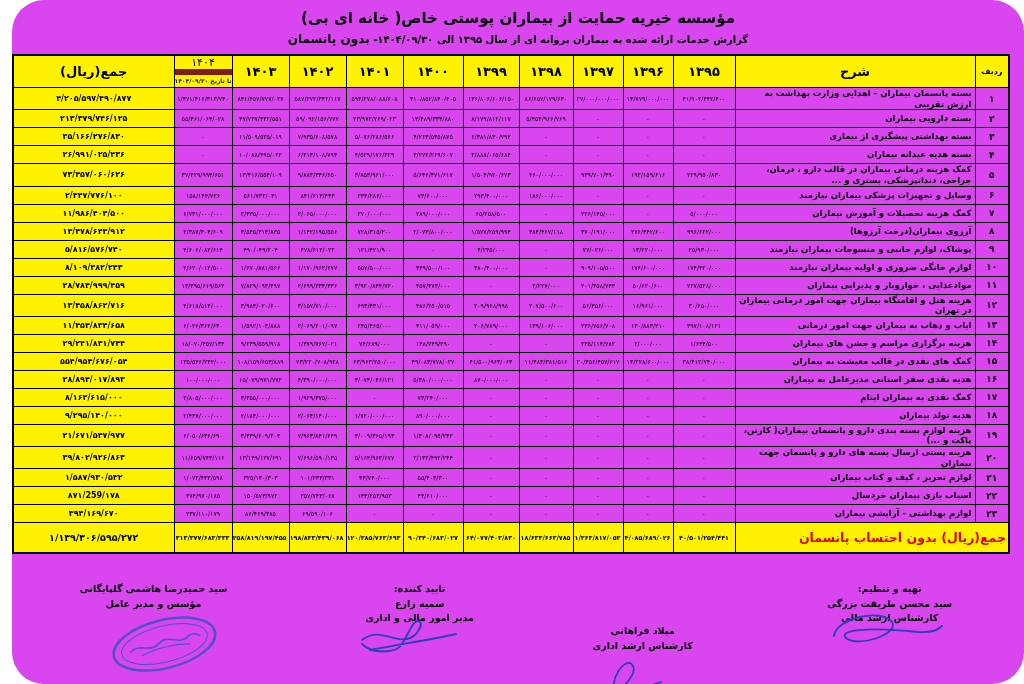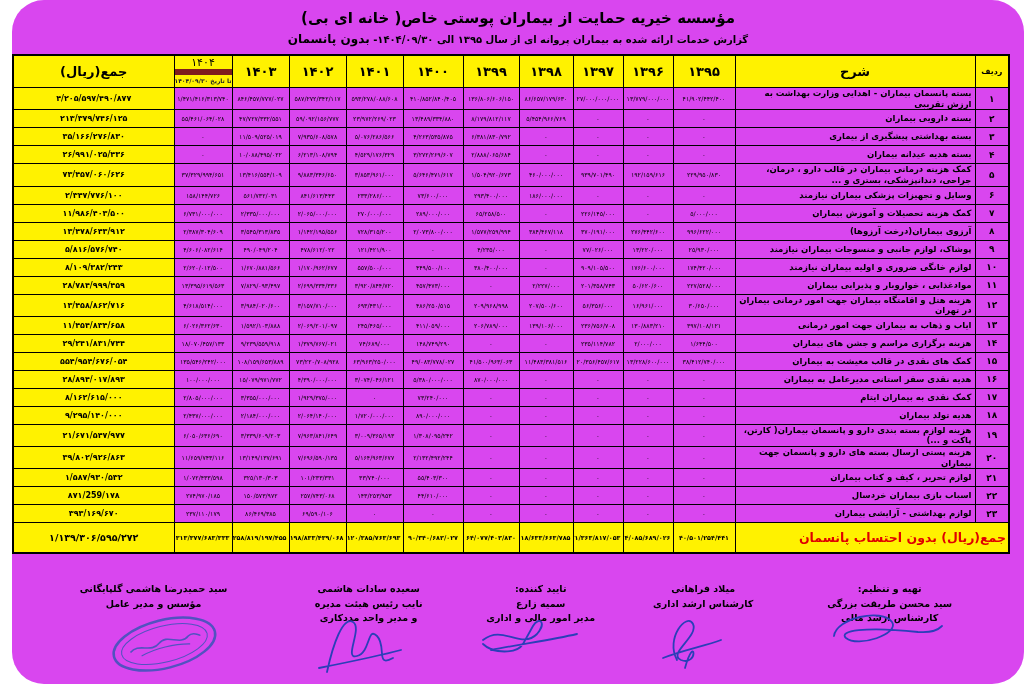--- a/index.html
+++ b/index.html
@@ -451,41 +451,33 @@
 
   <div class="signatures" id="signatures">
       <div class="sig" style="width: 21%;">
         <div>تهیه و تنظیم:</div>
         <div>سید محسن طریقت بزرگی</div>
         <div>کارشناس ارشد مالی</div>
         <div class="scribble"><svg width="120" height="66" viewBox="0 0 120 66">
             <path d="M4,26 C6,8 52,-2 62,12 C70,24 28,38 16,28 C8,21 34,16 88,22 C100,23 108,20 112,16" fill="none" stroke="#2B3FB8" stroke-width="1.8" stroke-linecap="round"></path>
           </svg></div>
       </div>
-      <div class="sig" style="width: 16%;">
+      <div class="sig" style="width: 16%; margin-top: 42px;">
         <div>میلاد فراهانی</div>
         <div>کارشناس ارشد اداری</div>
         <div class="scribble"><svg width="120" height="66" viewBox="0 0 120 66">
             <path d="M34,50 C22,28 44,2 50,14 C56,26 24,44 38,50 C56,57 52,22 42,58 M20,48 C40,40 62,36 78,30" fill="none" stroke="#2B3FB8" stroke-width="1.8" stroke-linecap="round"></path>
           </svg></div>
       </div>
       <div class="sig" style="width: 16%;">
         <div>تایید کننده:</div>
         <div>سمیه زارع</div>
         <div>مدیر امور مالی و اداری</div>
         <div class="scribble"><svg width="120" height="66" viewBox="0 0 120 66">
             <path d="M2,30 C22,14 40,40 56,24 C66,12 58,6 52,16 L42,34 C36,44 12,44 2,34 M10,40 C40,34 70,30 96,24" fill="none" stroke="#2B3FB8" stroke-width="1.8" stroke-linecap="round"></path>
-          </svg></div>
-      </div>
-      <div class="sig" style="width: 18%;">
-        <div>سعیده سادات هاشمی</div>
-        <div>نایب رئیس هیئت مدیره</div>
-        <div>و مدیر واحد مددکاری</div>
-        <div class="scribble"><svg width="120" height="66" viewBox="0 0 120 66">
-            <path d="M18,62 C24,34 34,6 44,12 C54,18 34,50 48,46 C62,42 58,16 68,26 C78,36 66,58 84,48 M10,58 C40,52 70,46 92,40" fill="none" stroke="#2B3FB8" stroke-width="1.8" stroke-linecap="round"></path>
           </svg></div>
       </div>
       <div class="sig" style="width: 25%;">
         <div>سید حمیدرضا هاشمی گلپایگانی</div>
         <div>مؤسس و مدیر عامل</div>
         <div class="stampwrap"><svg width="110" height="56" viewBox="0 0 110 56">
             <ellipse cx="55" cy="28" rx="52" ry="24" fill="none" stroke="#3A55B8" stroke-width="2.5"></ellipse>
             <ellipse cx="55" cy="28" rx="44" ry="18" fill="none" stroke="#3A55B8" stroke-width="1"></ellipse>
             <path d="M20,28 C30,20 40,34 50,26 C60,18 70,34 80,26 C86,22 90,28 92,28" fill="none" stroke="#3A55B8" stroke-width="1.6"></path>
             <path d="M30,34 C45,30 65,30 80,34" fill="none" stroke="#3A55B8" stroke-width="1.2"></path>

